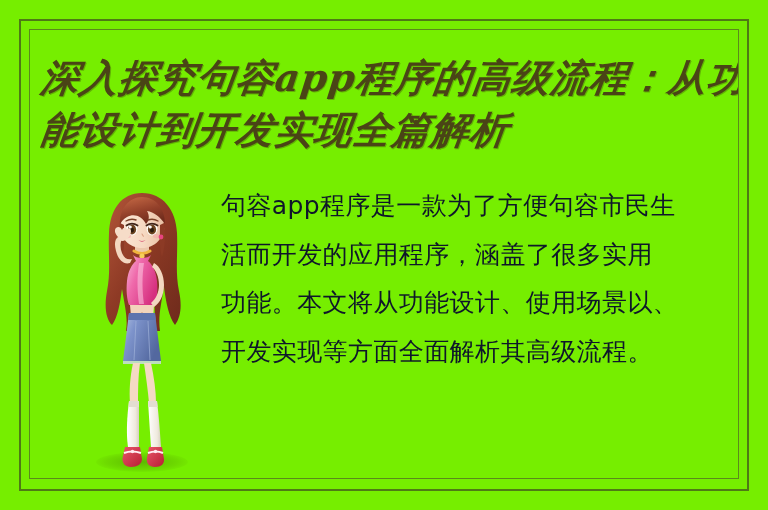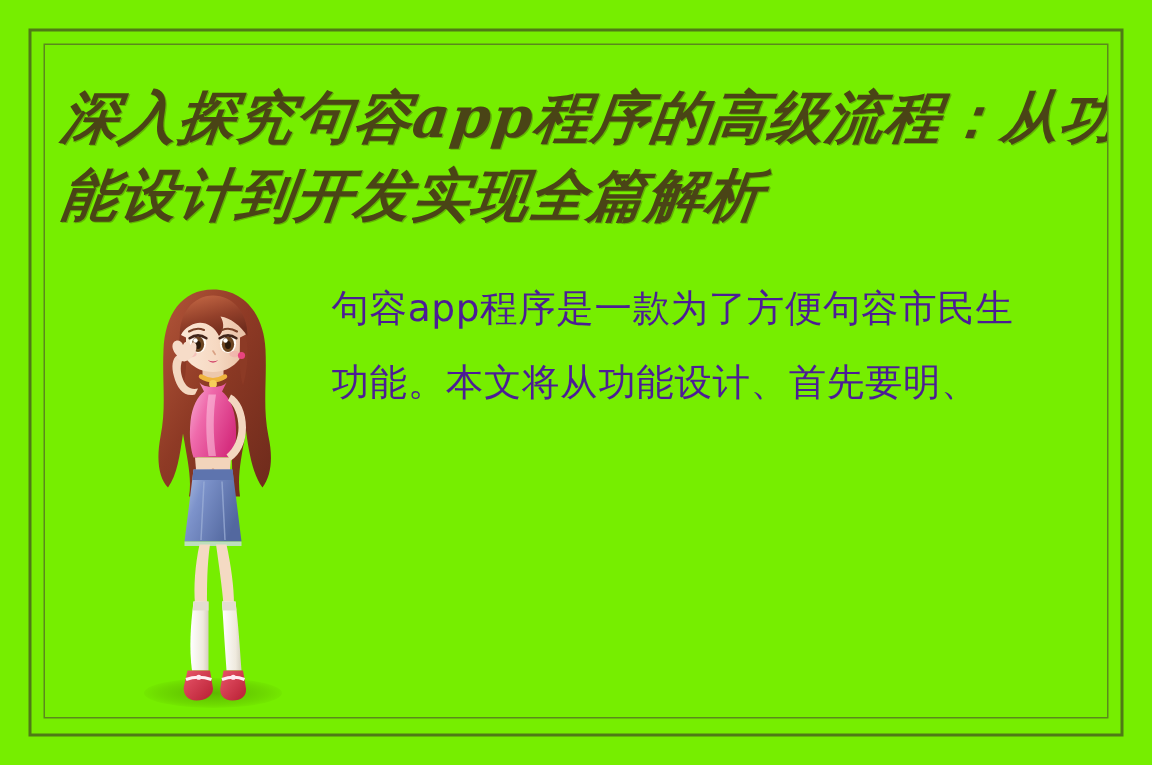--- a/index.html
+++ b/index.html
@@ -63,21 +63,21 @@
     top: 182px;
     width: 518px;
     height: 292px;
     overflow: hidden;
     z-index: 5;
   }
   #body-copy .bline {
     font-family: "DejaVu Sans", sans-serif;
     font-size: 25px;
     line-height: 48.5px;
-    color: #4c1d95;
+    color: #0f172a;
     white-space: nowrap;
     letter-spacing: 0.4px;
   }
   
   #illustration {
     position: absolute;
     left: 92px;
     top: 185px;
     width: 100px;
     height: 290px;
@@ -234,16 +234,18 @@
       <path d="M57 262 L70 262 L72 274 C72.5 279 69 282 63 282 C57 282 54 278 55 273 Z" fill="url(#gShoe)"></path>
       <path d="M32 268 Q40 265 49 268" stroke="#fff0f3" stroke-width="2" fill="none"></path>
       <path d="M56 268 Q64 265 71 268" stroke="#fff0f3" stroke-width="2" fill="none"></path>
       <circle cx="40.5" cy="266.5" r="1.7" fill="#ffe9ef"></circle>
       <circle cx="63.5" cy="266.5" r="1.7" fill="#ffe9ef"></circle>
     </svg>
   </div>
 
   <div id="body-copy">
     <div class="bline">句容app程序是一款为了方便句容市民生</div>
-    <div class="bline">功能。本文将从功能设计、首先要明、</div>
+    <div class="bline">活而开发的应用程序，涵盖了很多实用</div>
+    <div class="bline">功能。本文将从功能设计、使用场景以、</div>
+    <div class="bline">开发实现等方面全面解析其高级流程。</div>
   </div>
 
 </div>
 
 </body></html>

